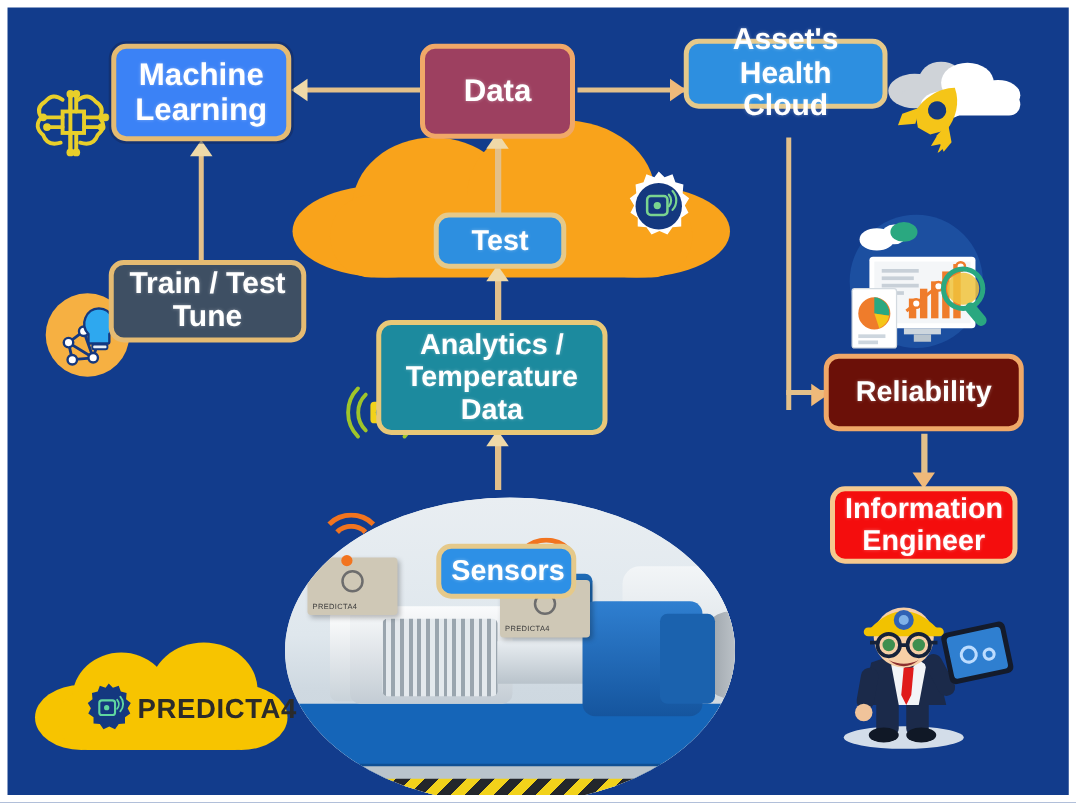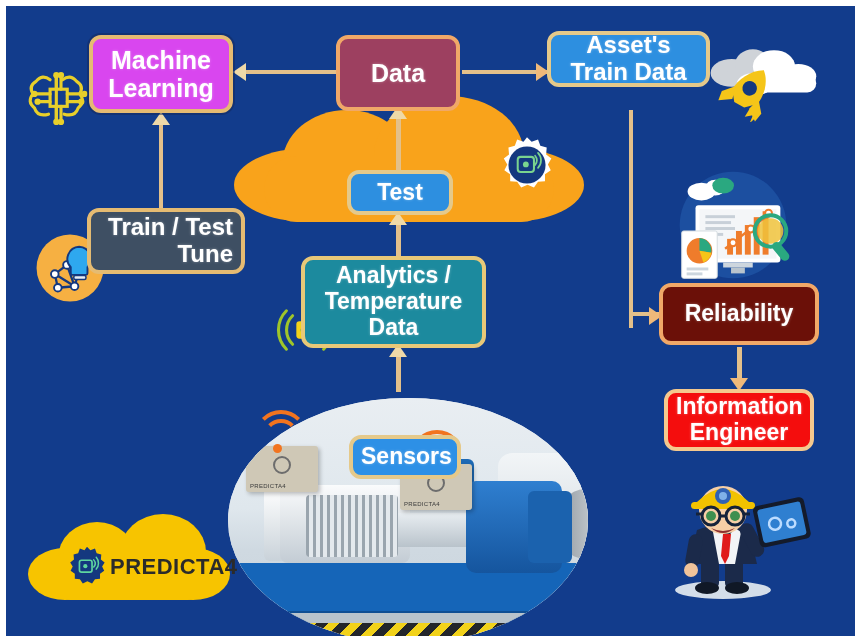--- a/index.html
+++ b/index.html
@@ -20,34 +20,34 @@
     border-radius:12px;
     line-height:1.12;
     z-index:40;
     padding:4px 8px;
     text-shadow:0 0 3px rgba(255,255,255,.35);
   }
   .node span{display:block;width:100%;}
 
   .n-ml{
     left:83px;top:29px;width:144px;height:78px;
-    background:#d946ef;border:4px solid #e5bb72;font-size:25px;
+    background:#3b82f6;border:4px solid #e5bb72;font-size:25px;
     box-shadow:0 0 0 2px rgba(20,40,90,.5);
   }
   .n-da{
     left:330px;top:29px;width:124px;height:76px;
     background:#9d4060;border:4px solid #f0a868;font-size:25px;
   }
   .n-ahd{
     left:541px;top:25px;width:163px;height:56px;
     background:#2d8fe0;border:4px solid #e5c98a;font-size:24px;
   }
   .n-tt{
     left:81px;top:202px;width:158px;height:66px;
-    background:#3e4f63;border:4px solid #e5bb72;font-size:24px;text-align:right;
+    background:#3e4f63;border:4px solid #e5bb72;font-size:24px;
   }
   .n-cloud{
     left:341px;top:164px;width:106px;height:45px;
     background:#2d8fe0;border:4px solid #e5c98a;font-size:23px;
   }
   .n-vt{
     left:295px;top:250px;width:185px;height:92px;
     background:#1c8a9e;border:4px solid #e8c878;font-size:23px;
   }
   .n-sen{
@@ -408,21 +408,21 @@
 
   <div class="node n-da">
     <span>
       <span>Data</span>
     </span>
   </div>
 
   <div class="node n-ahd">
     <span>
       <span>Asset's</span>
-      <span>Train Data</span>
+      <span>Health Cloud</span>
     </span>
   </div>
 
   <div class="node n-tt">
     <span>
       <span>Train / Test</span>
       <span>Tune</span>
     </span>
   </div>
 

